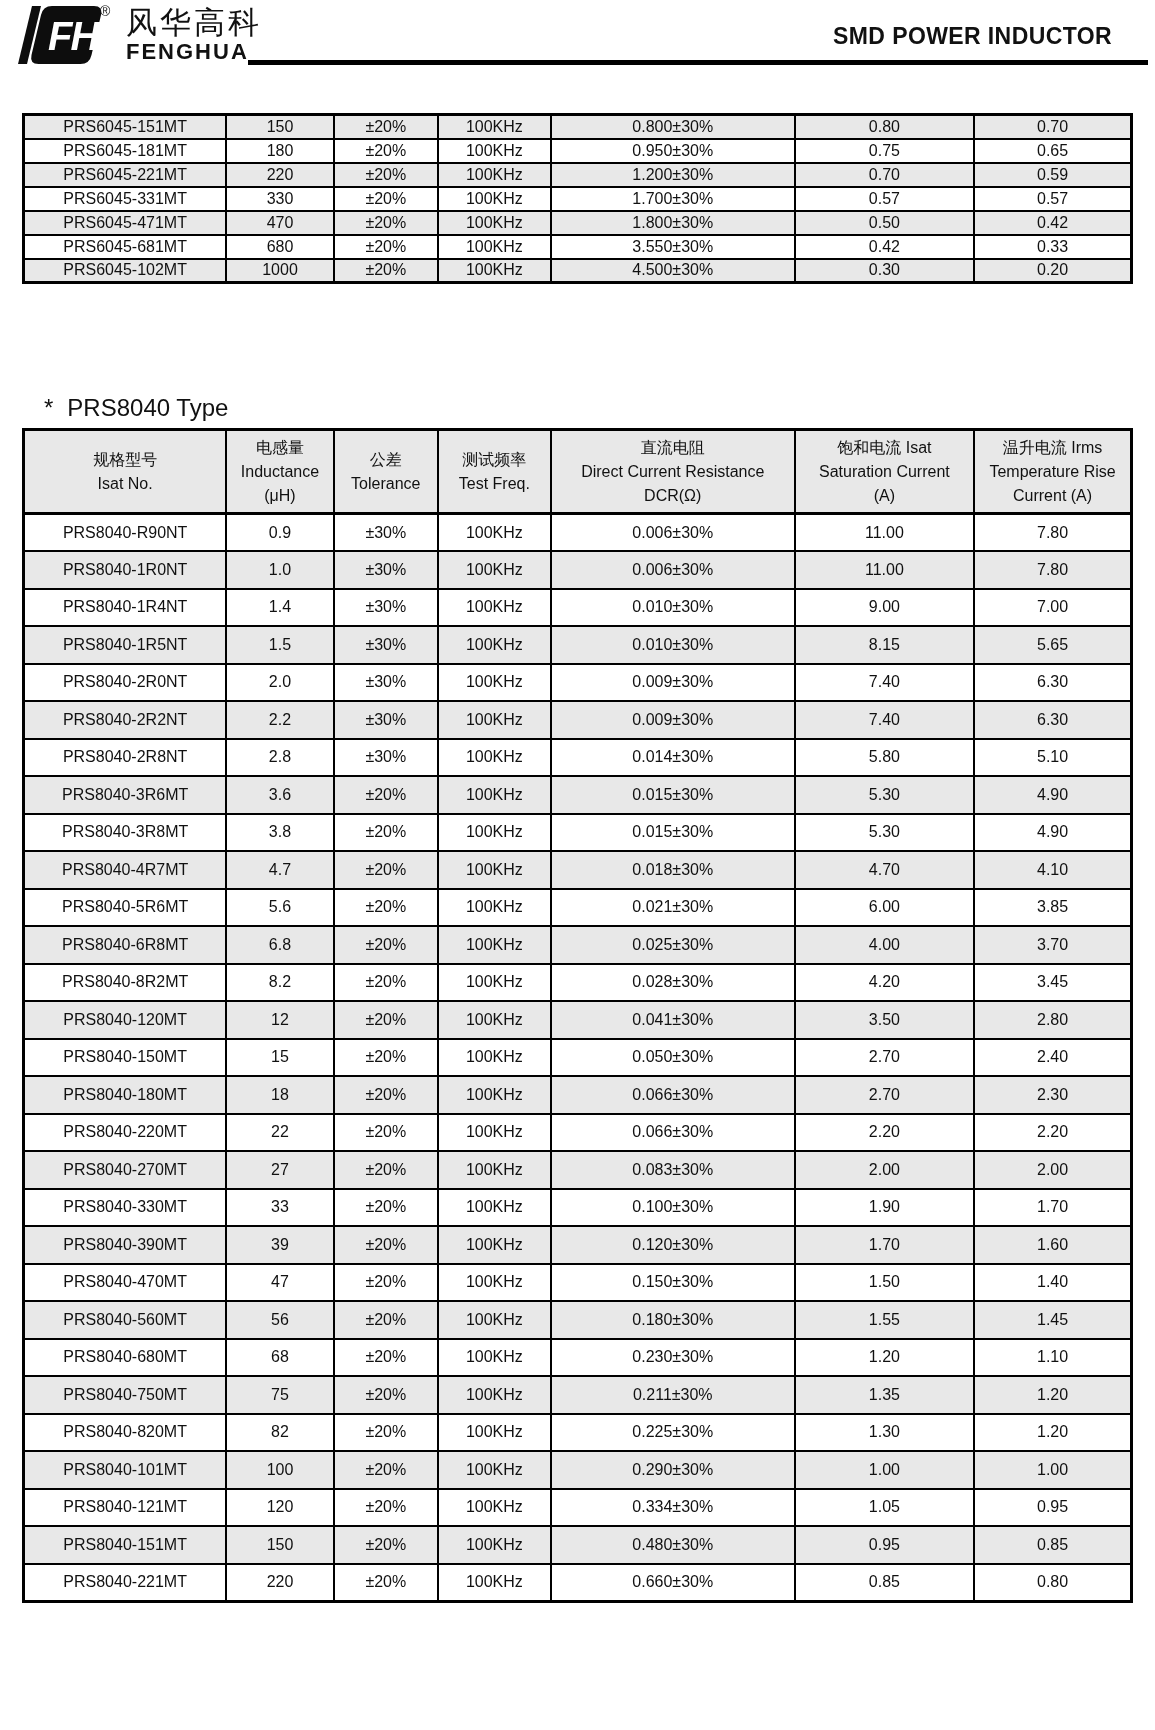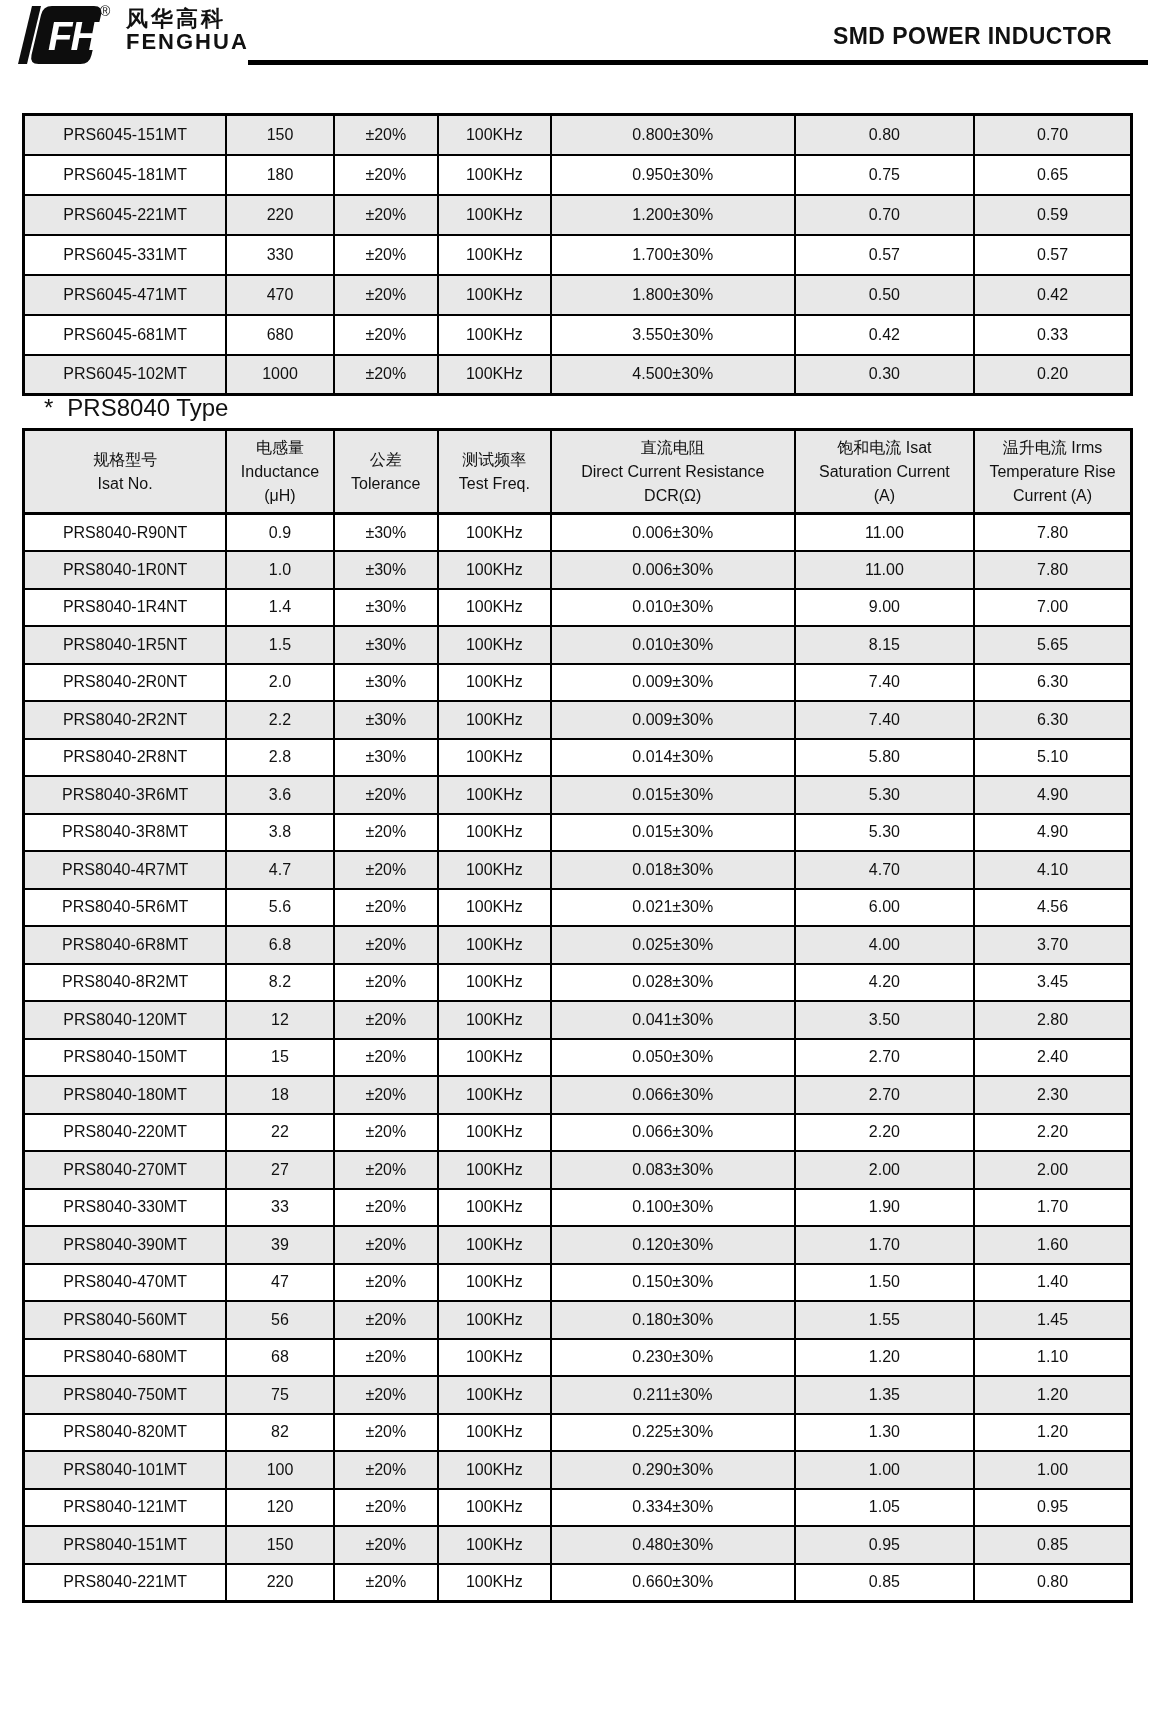--- a/index.html
+++ b/index.html
@@ -9,30 +9,30 @@
   }
   *{box-sizing:border-box;}
   body{margin:0;background:#ffffff;color:var(--text);font-family:"Liberation Sans","DejaVu Sans",sans-serif;}
   .page{position:relative;width:1155px;height:1730px;background:#ffffff;overflow:hidden;}
 
   
   .brand{position:absolute;left:12px;top:4px;display:flex;align-items:flex-start;justify-content:flex-end;}
   .brand-mark{position:relative;width:104px;height:62px;}
   .reg{position:absolute;left:88px;top:0;font-size:14px;line-height:1;}
   .brand-text{margin-left:10px;padding-top:3px;}
-  .brand-zh{font-size:22px;font-weight:bold;letter-spacing:3px;line-height:1.05;white-space:nowrap;}
+  .brand-zh{font-size:31px;font-weight:normal;letter-spacing:3px;line-height:1.05;white-space:nowrap;}
   .brand-en{font-size:22px;font-weight:bold;letter-spacing:2px;line-height:1.1;}
   .page-title{position:absolute;top:23px;right:43px;font-size:23px;font-weight:bold;letter-spacing:0.4px;white-space:nowrap;}
   .header-rule{position:absolute;left:248px;top:60px;width:900px;height:5px;background:#000;}
 
   
   .tbl{position:absolute;left:22px;width:1111px;border-collapse:collapse;table-layout:fixed;background:#fff;border:3px solid var(--border);}
   .tbl td,.tbl th{border:2px solid var(--border);text-align:center;vertical-align:middle;padding:0;font-size:16px;white-space:nowrap;overflow:hidden;}
   #tbl1{top:113px;}
-  #tbl1 tbody tr{height:40px;}
+  #tbl1 tbody tr{height:24px;}
   #tbl1 tbody tr:nth-child(odd) td{background:var(--row-alt);}
 
   .section-title{position:absolute;left:44px;top:394px;font-size:24px;white-space:nowrap;}
   .section-title .marker{margin-right:14px;}
 
   #tbl2{top:428px;}
   #tbl2 thead tr{height:84px;}
   #tbl2 thead th{background:var(--row-alt);font-weight:normal;font-size:16px;line-height:1.5;border-bottom:3px solid var(--border);}
   #tbl2 thead th div:empty{display:none;}
   #tbl2 tbody tr{height:37.5px;}
@@ -282,21 +282,21 @@
           <td>4.70</td>
           <td>4.10</td>
         </tr>
         <tr>
           <td>PRS8040-5R6MT</td>
           <td>5.6</td>
           <td>±20%</td>
           <td>100KHz</td>
           <td>0.021±30%</td>
           <td>6.00</td>
-          <td>4.56</td>
+          <td>3.85</td>
         </tr>
         <tr>
           <td>PRS8040-6R8MT</td>
           <td>6.8</td>
           <td>±20%</td>
           <td>100KHz</td>
           <td>0.025±30%</td>
           <td>4.00</td>
           <td>3.70</td>
         </tr>

